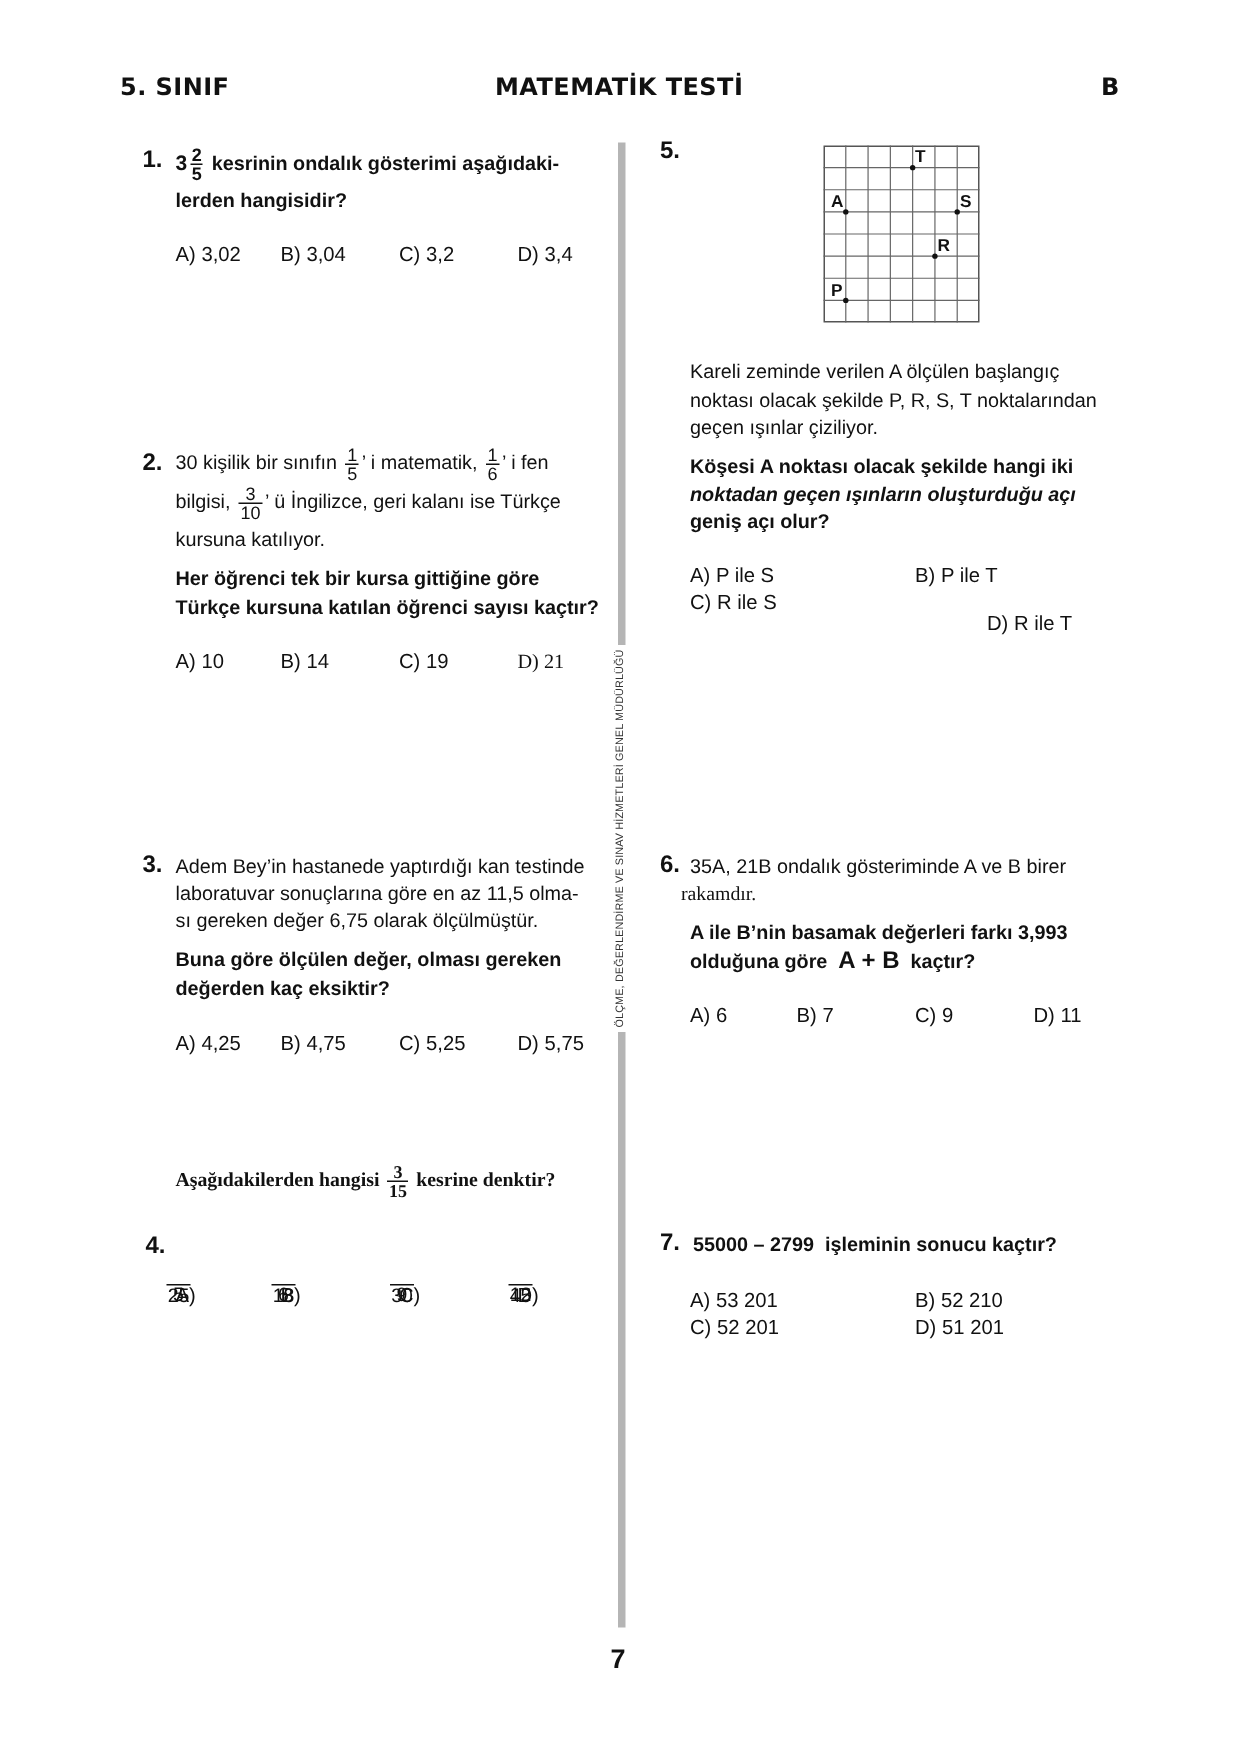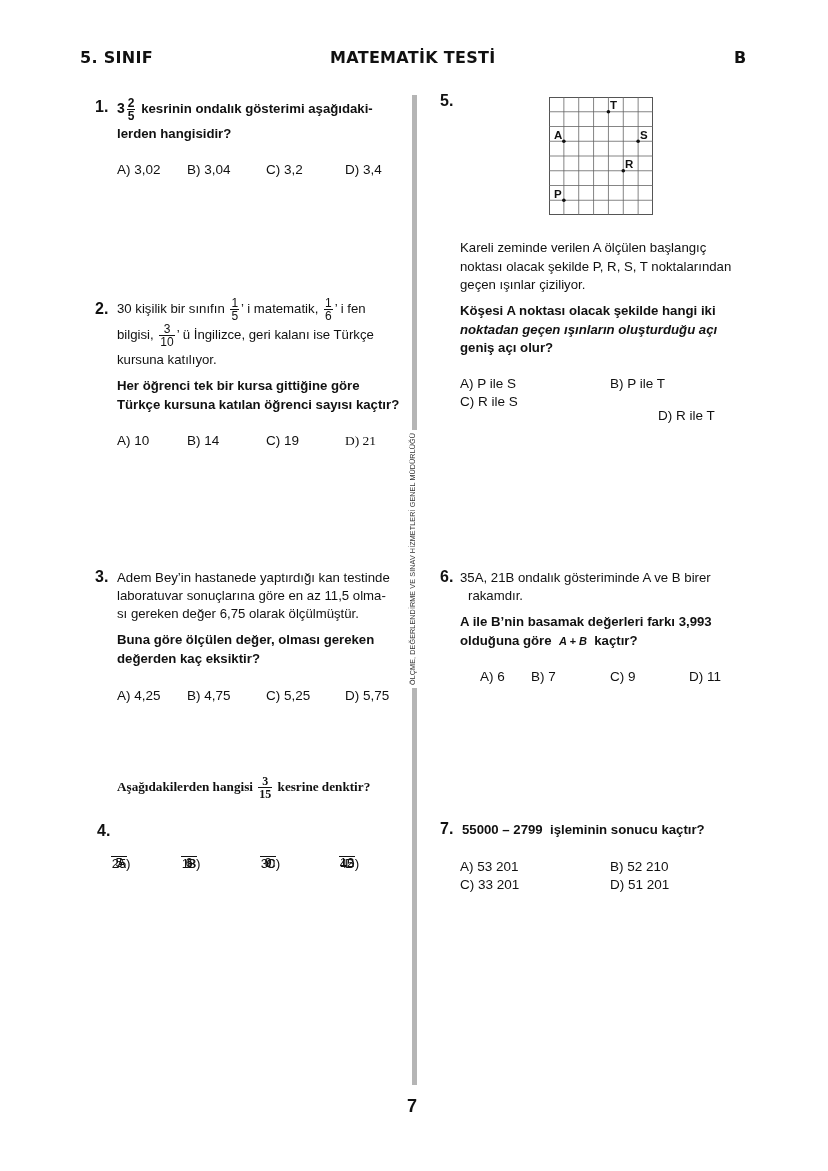--- a/index.html
+++ b/index.html
@@ -192,40 +192,40 @@
     <span style="left:0; top:0;">A) P ile S</span>
     <span style="left:150px; top:0;">B) P ile T</span>
     <span style="left:0; top:18px;">C) R ile S</span>
     <span style="left:150px; top:32px;margin-left:48px;">D) R ile T</span>
   </div>
 </div>
 
 <div>
   <div class="qnum" style="left:440px; top:568px;">6.</div>
   <div class="q" style="left:460px; top:568px; white-space:nowrap;">35A, 21B ondalık gösteriminde A ve B birer</div>
-  <div class="q" style="left:468px; top:586px;">rakamdır.</div>
+  <div class="q" style="left:454px; top:586px;font-family:Liberation Serif, serif;">rakamdır.</div>
   <div class="q b" style="left:460px; top:612px; white-space:nowrap;">A ile B’nin basamak değerleri farkı 3,993</div>
   <div class="q b" style="left:460px; top:631px; white-space:nowrap;">
     <span>olduğuna göre</span>&nbsp;
-    <span style="font-size:11px;font-style:italic;">A + B</span>&nbsp;
+    <span style="font-size:16px;">A + B</span>&nbsp;
     <span>kaçtır?</span>
   </div>
   <div class="opts" style="left:460px; top:669px;">
-    <span style="left:0;margin-left:20px;">A) 6</span>
+    <span style="left:0;">A) 6</span>
     <span style="left:71px;">B) 7</span>
     <span style="left:150px;">C) 9</span>
     <span style="left:229px;">D) 11</span>
   </div>
 </div>
 
 <div>
   <div class="qnum" style="left:440px; top:820px;">7.</div>
   <div class="q b" style="left:462px; top:820px; white-space:nowrap;">
     <span>55000 – 2799</span>&nbsp;
     <span>işleminin sonucu kaçtır?</span>
   </div>
   <div class="opts" style="left:460px; top:859px;">
     <span style="left:0; top:0;">A) 53 201</span>
     <span style="left:150px; top:0;">B) 52 210</span>
-    <span style="left:0; top:18px;">C) 33 201</span>
+    <span style="left:0; top:18px;">C) 52 201</span>
     <span style="left:150px; top:18px;text-align:right;">D) 51 201</span>
   </div>
 </div>
 
 </body></html>

